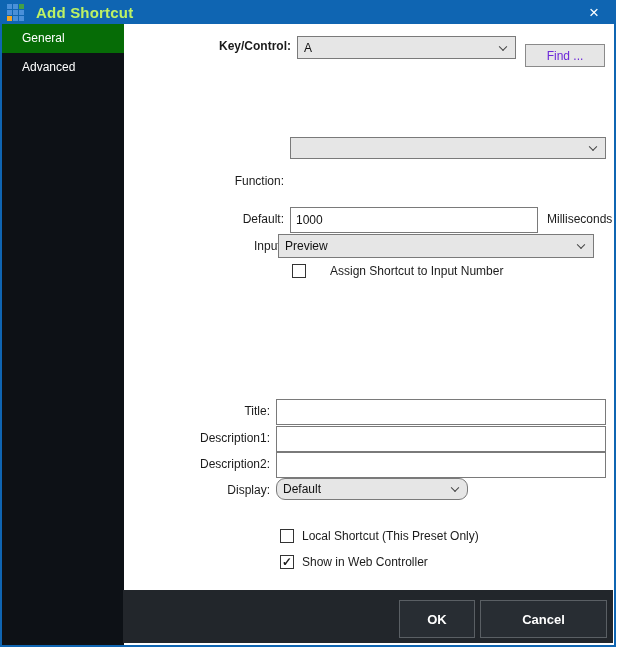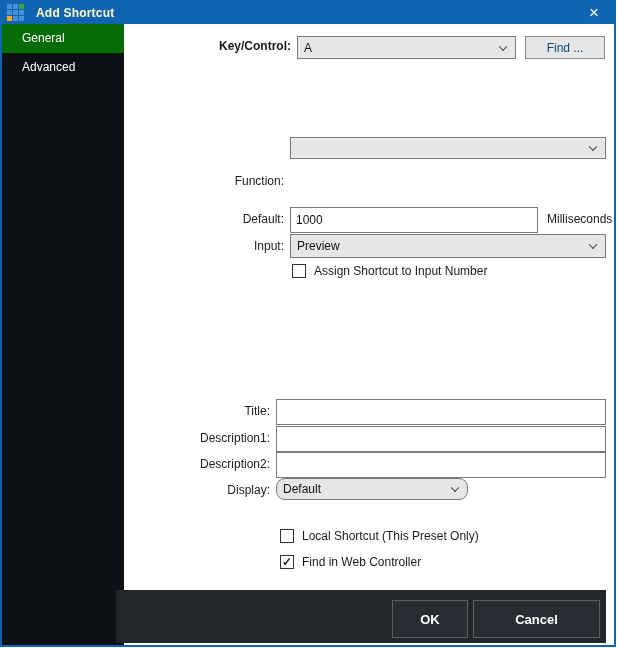--- a/index.html
+++ b/index.html
@@ -28,21 +28,21 @@
     display: grid;
     grid-template-columns: repeat(3, 5px);
     grid-auto-rows: 5px;
     gap: 1px;
     margin-left: 7px;
   }
   .applogo i { display: block; background: #4a90d9; }
   .applogo i.g { background: #43a047; }
   .applogo i.o { background: #f5a623; }
   .win-title {
-    color: #fef9c3; font-size: 12px; font-weight: 700;
+    color: #bef264; font-size: 15px; font-weight: 700;
     margin-left: 12px; letter-spacing: .2px;
   }
   .close-btn {
     position: absolute; right: 2px; top: 0; width: 40px; height: 25px;
     display: flex; align-items: center; justify-content: center;
     background: transparent; border: none; cursor: pointer;
   }
   .close-btn span { color: #ffffff; font-size: 17px; line-height: 1; font-weight: 400; }
   
   .sidebar {
@@ -82,35 +82,36 @@
     border-right: 1px solid #444; border-bottom: 1px solid #444;
     transform: translateY(-70%) rotate(45deg);
   }
   .txt {
     position: absolute; background: #ffffff; border: 1px solid #7a7a7a;
     font-family: "Liberation Sans", sans-serif; font-size: 12px; color: #111;
     padding: 12px 5px; outline: none;
   }
   .winbtn {
     position: absolute; background: #e6e6e6; border: 1px solid #8a8a8a;
-    font-family: "Liberation Sans", sans-serif; font-size: 12px; color: #0c4a6e;
+    font-family: "Liberation Sans", sans-serif; font-size: 12px; color: #6d28d9;
     cursor: pointer;
+    margin-top: 8px;
   }
   .cb-row {
     position: absolute; display: flex; align-items: center; cursor: pointer;
   }
   .cb-box {
     width: 14px; height: 14px; background: #ffffff; border: 1px solid #333333;
     display: flex; align-items: center; justify-content: center;
     font-size: 12px; font-weight: 700; color: #1a1a1a; line-height: 1;
   }
   .cb-label { margin-left: 8px; font-size: 12px; color: #1b1b1b; white-space: nowrap; }
   
   .footer {
-    position: absolute; left: 114px; top: 590px; width: 490px; height: 53px;
+    position: absolute; left: 121px; top: 590px; width: 490px; height: 53px;
     background: #22262b;
   }
   .footer-btn {
     position: absolute; background: #282d33; border: 1px solid #5a5f64;
     color: #ffffff; font-family: "Liberation Sans", sans-serif;
     font-size: 13px; font-weight: 700; cursor: pointer;
   }
 </style>
 </head>
 <body>
@@ -153,26 +154,26 @@
     <div class="combo" style="left:166px; top:113px; width:316px; height:22px;">
       <span class="combo-text"></span>
       <span class="chev"></span>
     </div>
 
     <div class="lbl" style="left:0; top:188px; width:160px;">Default:</div>
     <input class="txt" style="left: 166px; top: 183px; width: 248px; height: 22px;" value="1000">
     <div class="plain" style="left:423px; top:188px;">Milliseconds</div>
 
     <div class="lbl" style="left:0; top:215px; width:160px;">Input:</div>
-    <div class="combo" style="left:166px; top:210px; width:316px; height:24px;">
+    <div class="combo" style="left:154px; top:210px; width:316px; height:24px;">
       <span class="combo-text">Preview</span>
       <span class="chev"></span>
     </div>
 
-    <div class="cb-row" style="left:168px; top:240px;">
+    <div class="cb-row" style="left:168px; top:240px;gap:16px;">
       <span class="cb-box"></span>
       <span class="cb-label">Assign Shortcut to Input Number</span>
     </div>
 
     <div class="lbl" style="left:0; top:380px; width:146px;">Title:</div>
     <input class="txt" style="left: 152px; top: 375px; width: 330px; height: 21px;" value="">
 
     <div class="lbl" style="left:0; top:407px; width:146px;">Description1:</div>
     <input class="txt" style="left: 152px; top: 402px; width: 330px; height: 21px;" value="">
 
@@ -185,21 +186,21 @@
       <span class="chev"></span>
     </div>
 
     <div class="cb-row" style="left:156px; top:505px;">
       <span class="cb-box"></span>
       <span class="cb-label">Local Shortcut (This Preset Only)</span>
     </div>
 
     <div class="cb-row" style="left:156px; top:531px;">
       <span class="cb-box">✓</span>
-      <span class="cb-label">Find in Web Controller</span>
+      <span class="cb-label">Show in Web Controller</span>
     </div>
 
   </div>
 
   <div class="footer">
     <button class="footer-btn" style="left:276px; top:10px; width:76px; height:38px;">OK</button>
     <button class="footer-btn" style="left:357px; top:10px; width:127px; height:38px;">Cancel</button>
   </div>
 
 </div>

